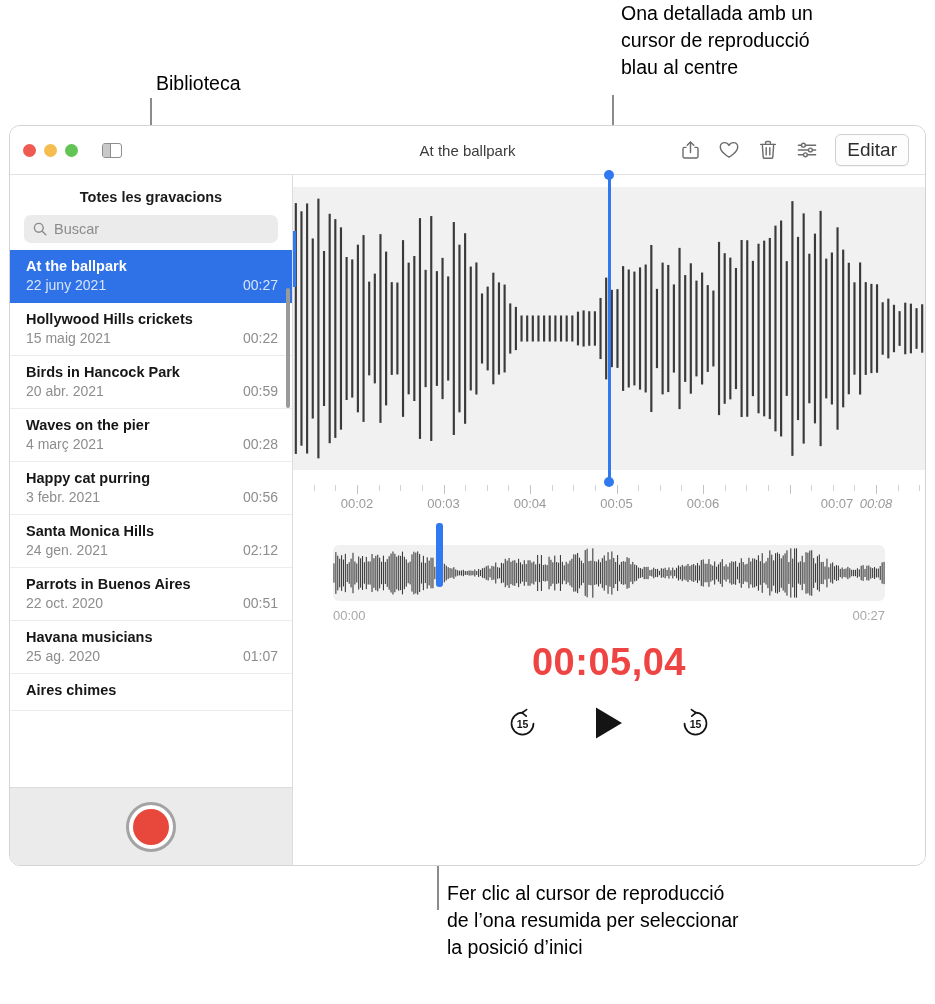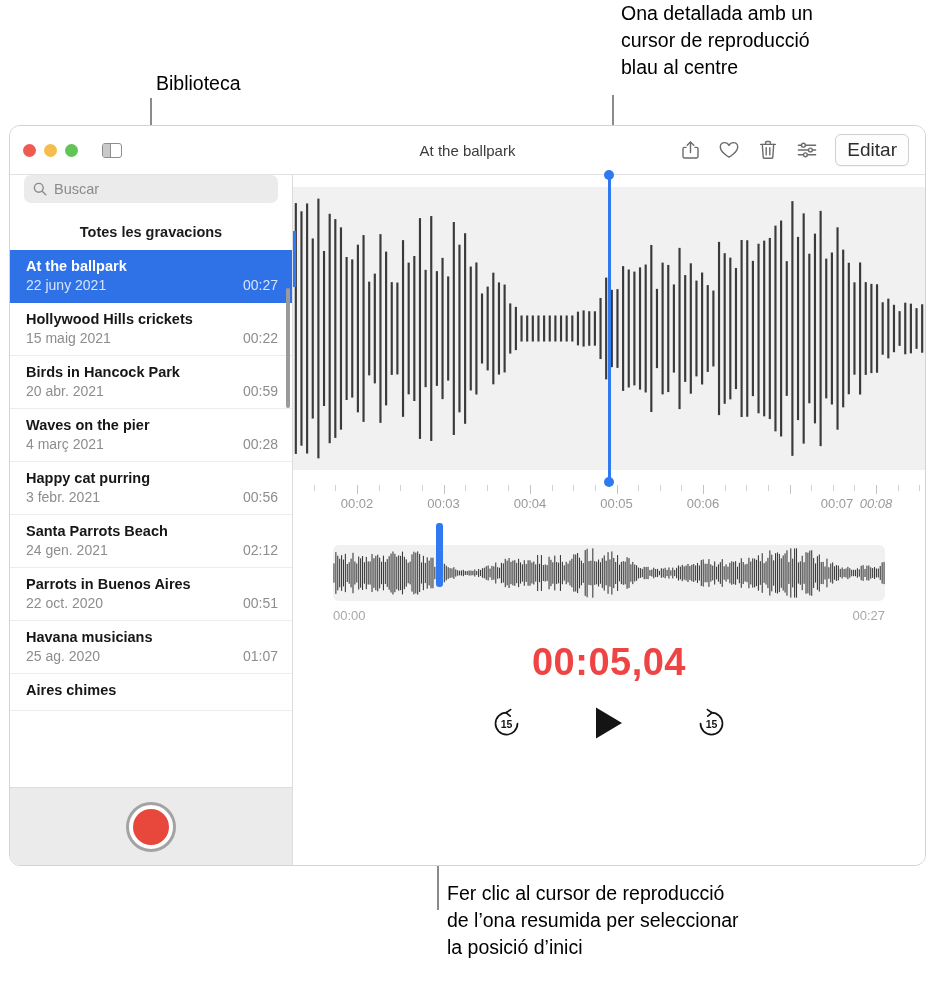--- a/index.html
+++ b/index.html
@@ -347,21 +347,21 @@
     font-weight: bold;
     color: #ef4444;
     letter-spacing: 0.5px;
     margin-top: 18px;
   }
 
   #transport {
     display: flex;
     align-items: center;
     justify-content: center;
-    gap: 72px;
+    gap: 56px;
     margin-top: 22px;
   }
   .transport-btn {
     color: #141414;
     display: flex;
     align-items: center;
     justify-content: center;
   }
 </style>
 </head>
@@ -425,31 +425,31 @@
             <circle cx="8.4" cy="12.8" r="1.9" fill="#ffffff"></circle>
         </svg>
       </div>
       <div id="edit-button">Editar</div>
     </div>
   </div>
 
   <div id="split">
 
     <div id="sidebar">
+      <div id="sidebar-header">Totes les gravacions</div>
+
       <div id="search-wrap">
         <div id="search-field">
           <svg width="14" height="14" viewBox="0 0 14 14" fill="none" stroke="#8b8b8b" stroke-width="1.4" stroke-linecap="round">
             <circle cx="5.8" cy="5.8" r="4.4"></circle>
               <path d="M9.2 9.2 L12.8 12.8"></path>
           </svg>
           <span id="search-placeholder">Buscar</span>
         </div>
       </div>
-
-      <div id="sidebar-header">Totes les gravacions</div>
 
       <div id="recordings">
         <div class="rec-row selected">
             <div class="rec-title">At the ballpark</div>
             <div class="rec-meta">
               <span>22 juny 2021</span>
               <span>00:27</span>
             </div>
           </div>
           <div class="rec-row">
@@ -474,21 +474,21 @@
             </div>
           </div>
           <div class="rec-row">
             <div class="rec-title">Happy cat purring</div>
             <div class="rec-meta">
               <span>3 febr. 2021</span>
               <span>00:56</span>
             </div>
           </div>
           <div class="rec-row">
-            <div class="rec-title">Santa Parrots Beach</div>
+            <div class="rec-title">Santa Monica Hills</div>
             <div class="rec-meta">
               <span>24 gen. 2021</span>
               <span>02:12</span>
             </div>
           </div>
           <div class="rec-row">
             <div class="rec-title">Parrots in Buenos Aires</div>
             <div class="rec-meta">
               <span>22 oct. 2020</span>
               <span>00:51</span>

